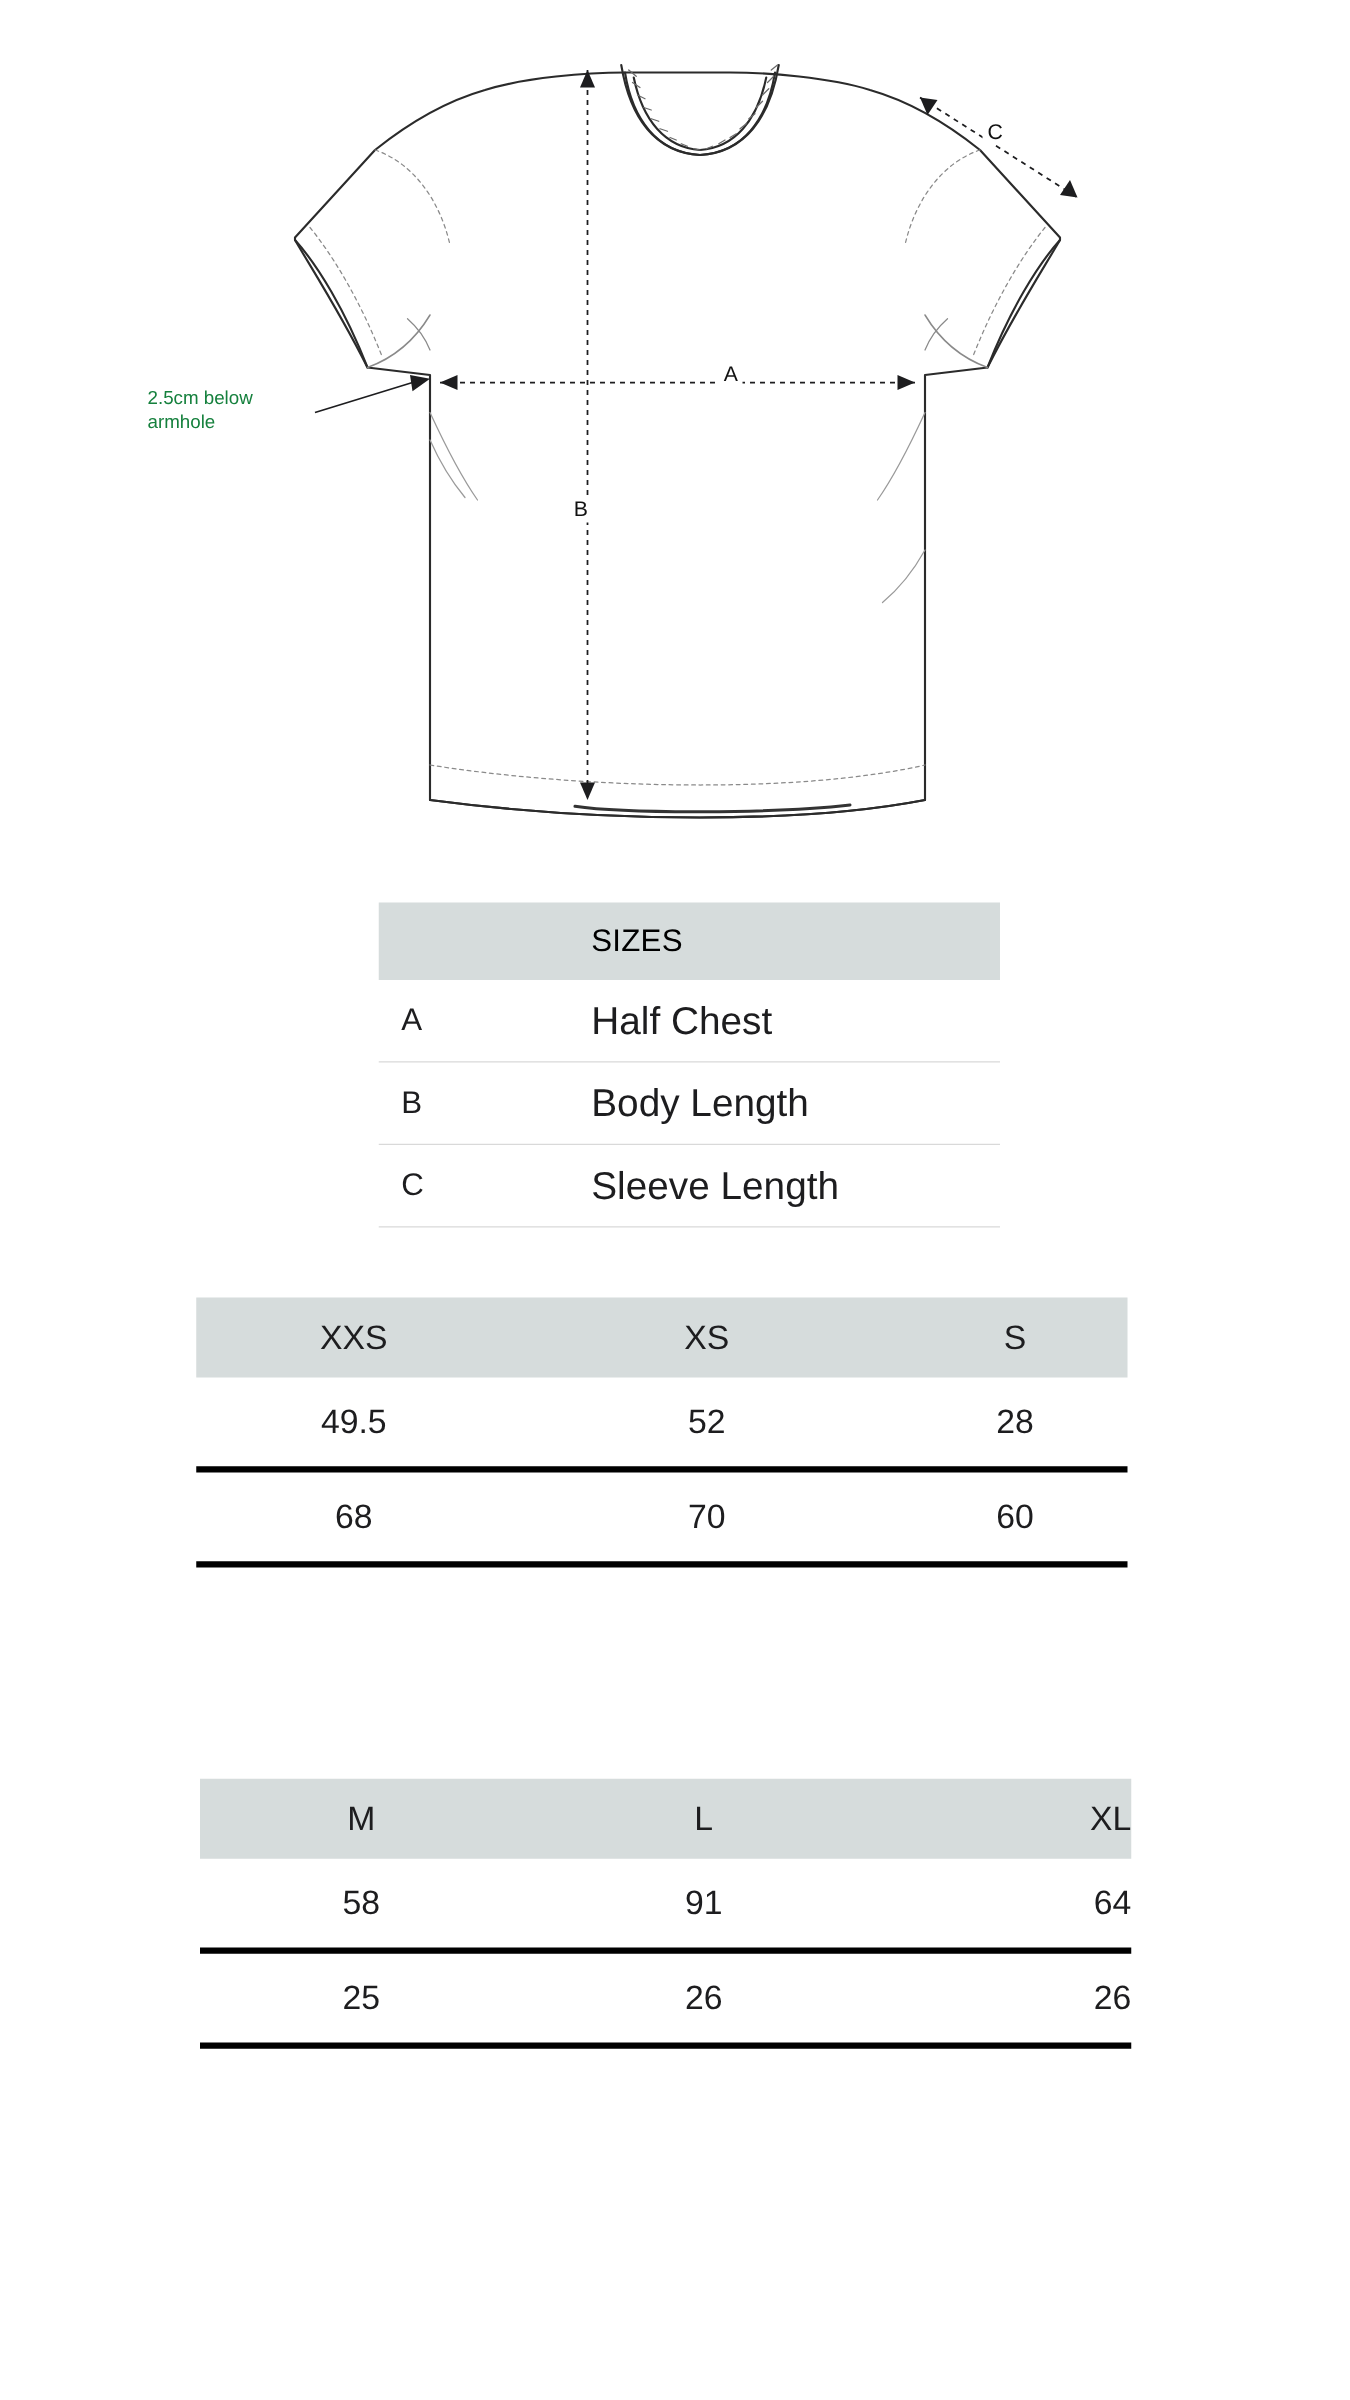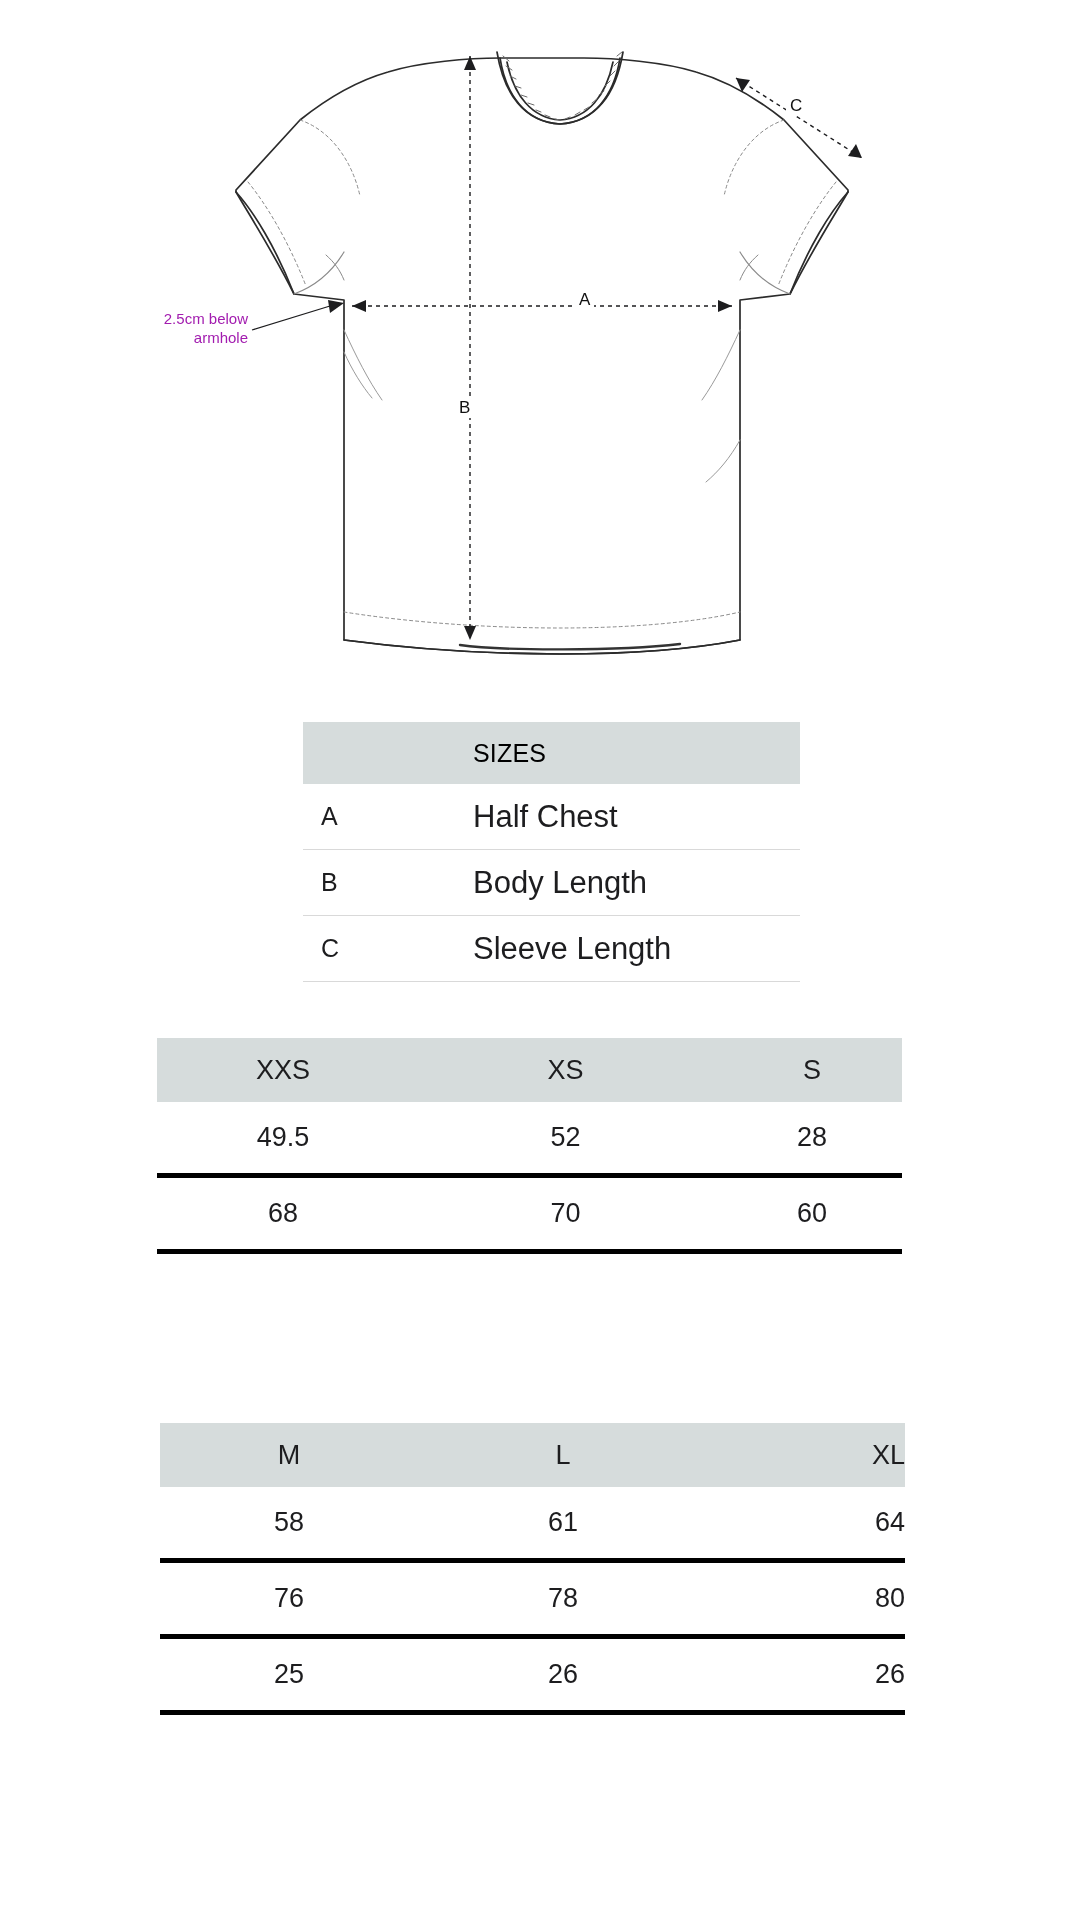--- a/index.html
+++ b/index.html
@@ -27,22 +27,21 @@
     top: 0;
     width: 1080px;
     height: 700px;
   }
   .diagram-wrap svg { display: block; }
 
   .annot-label {
     position: absolute;
     font-size: 15px;
     line-height: 1.25;
-    color: #a21caf;
-    text-align: right;
+    color: #15803d;
     white-space: pre-line;
   }
   .dim-letter {
     position: absolute;
     font-size: 17px;
     color: #111;
     background: #fff;
     padding: 0 4px;
   }
 
@@ -272,27 +271,22 @@
 
   <div class="size-table t2">
     <div class="st-head">
       <div class="cell c1">M</div>
       <div class="cell c2">L</div>
       <div class="cell c3">XL</div>
     </div>
 
     <div class="st-row">
       <div class="cell c1">58</div>
-      <div class="cell c2">61</div>
+      <div class="cell c2">91</div>
       <div class="cell c3">64</div>
-    </div>
-    <div class="st-row">
-      <div class="cell c1">76</div>
-      <div class="cell c2">78</div>
-      <div class="cell c3">80</div>
     </div>
     <div class="st-row">
       <div class="cell c1">25</div>
       <div class="cell c2">26</div>
       <div class="cell c3">26</div>
     </div>
   </div>
 
 </div>
 

